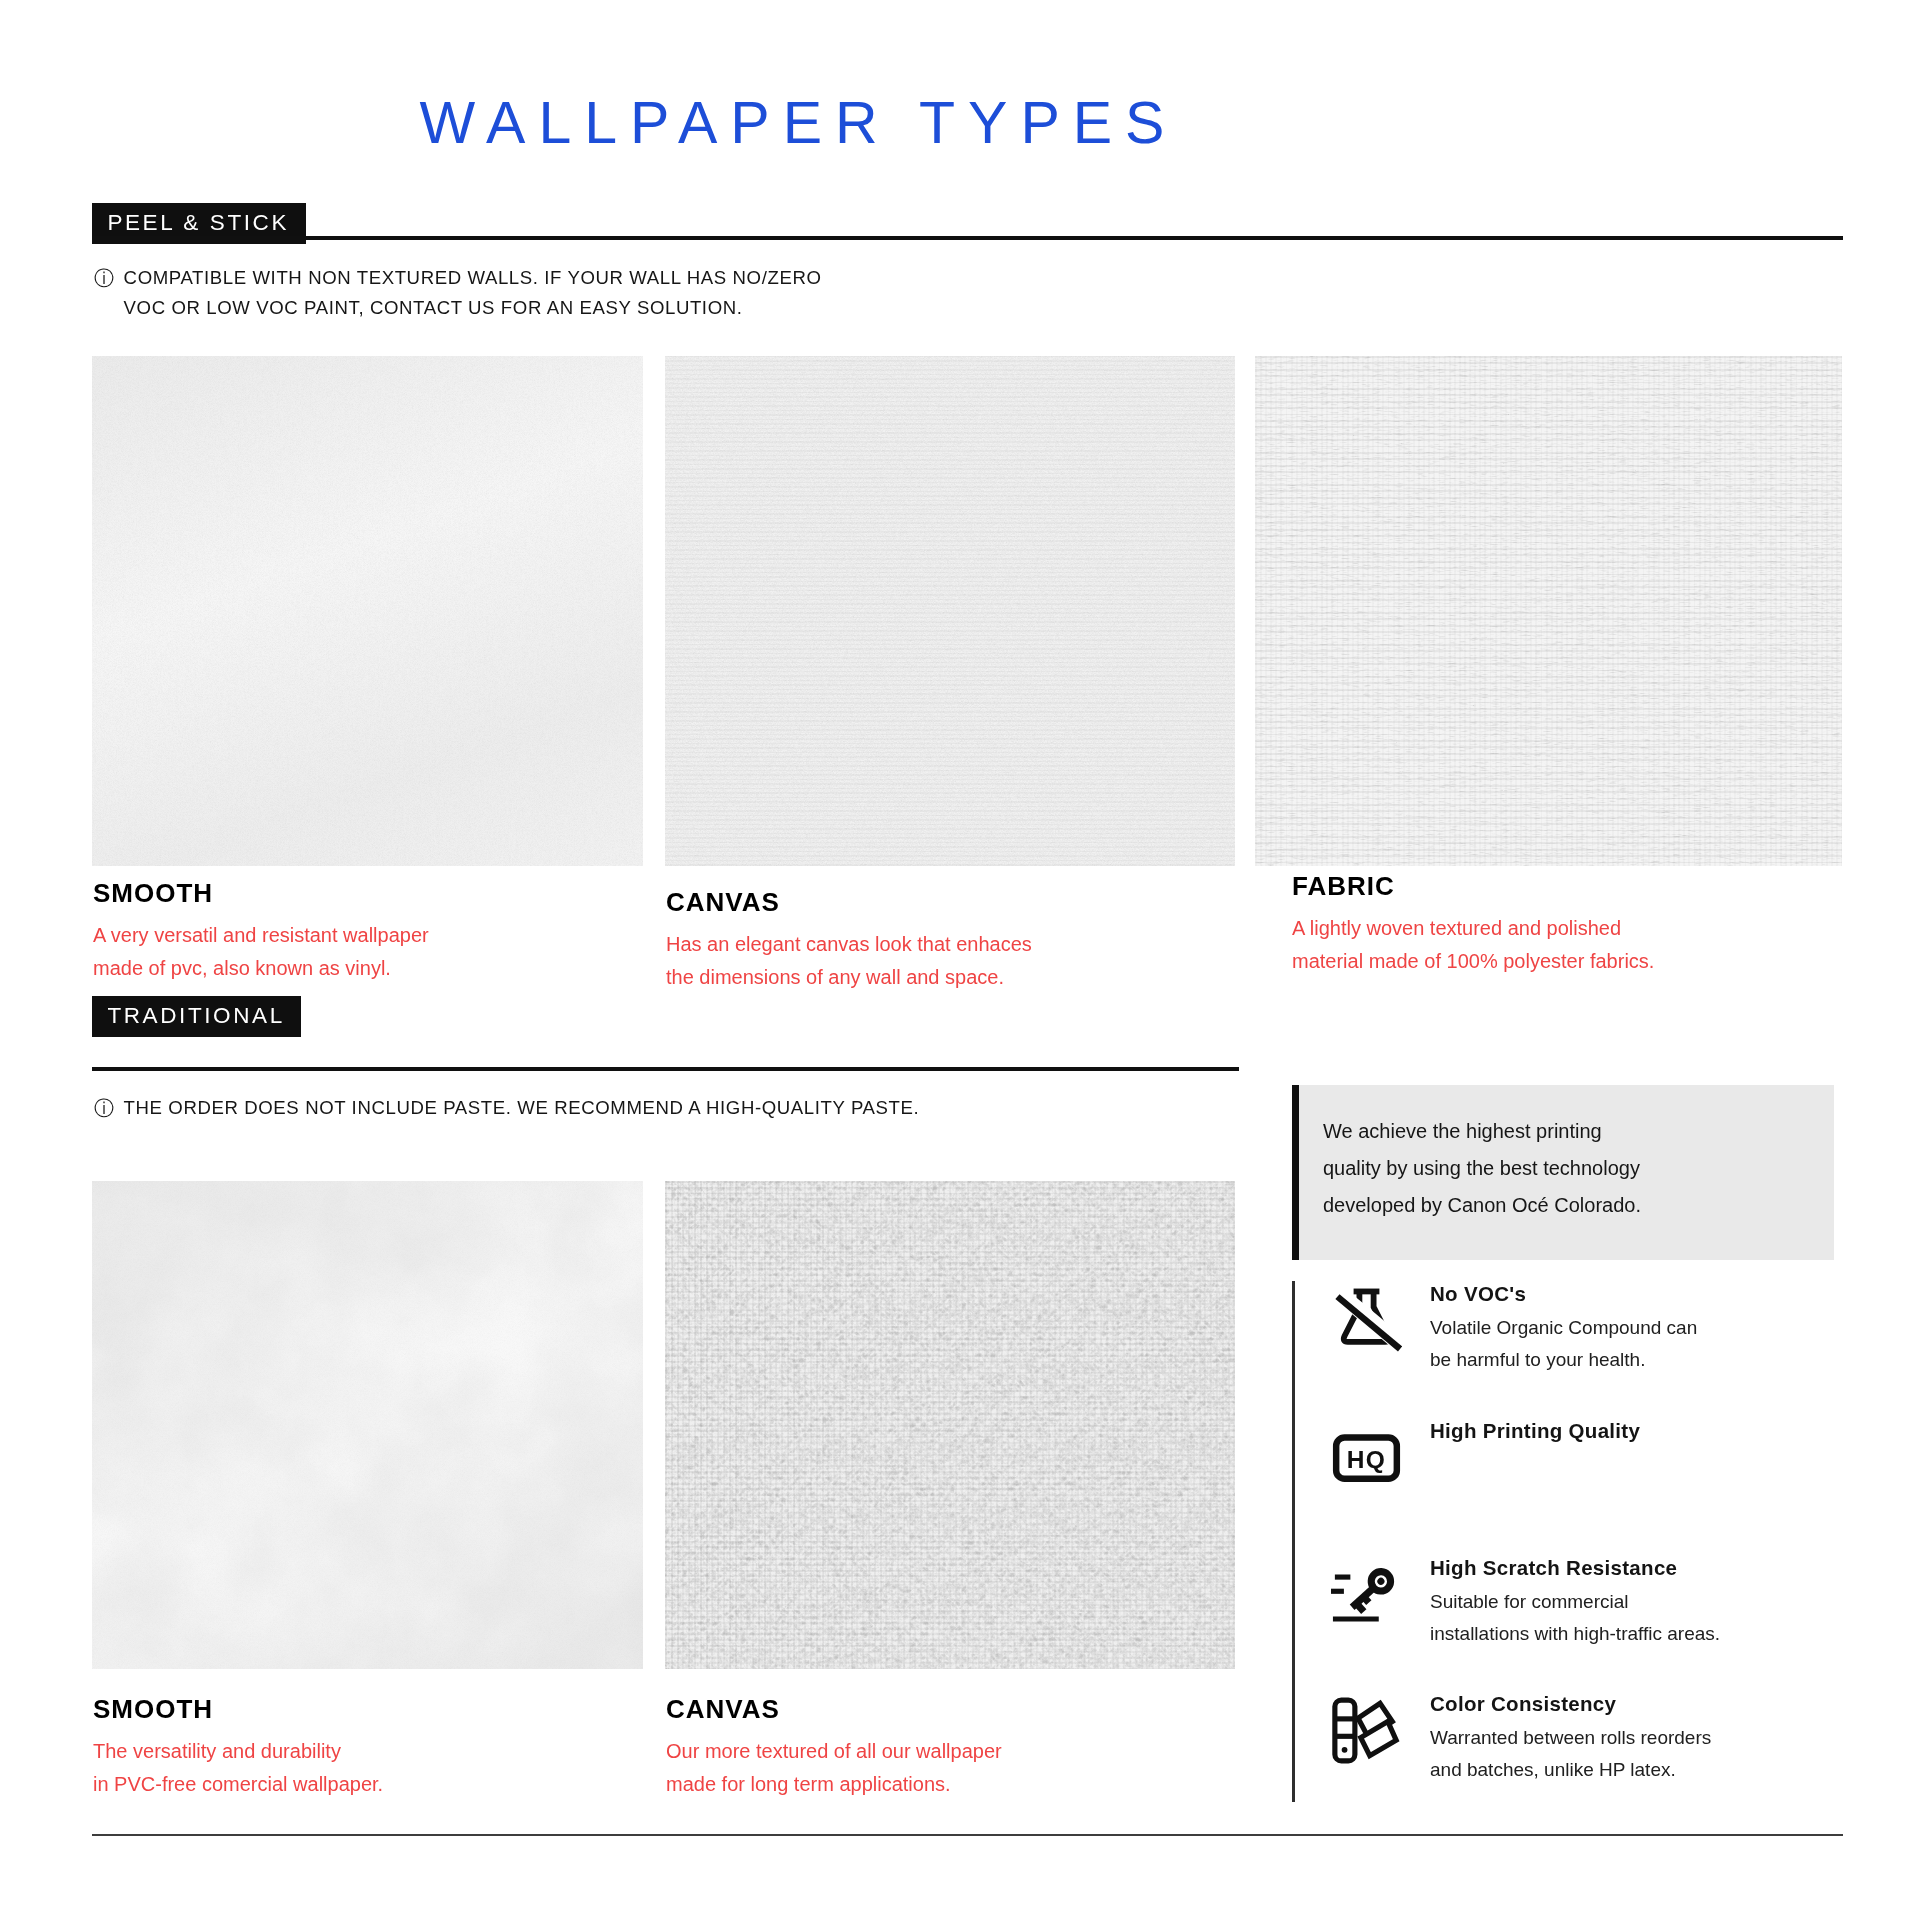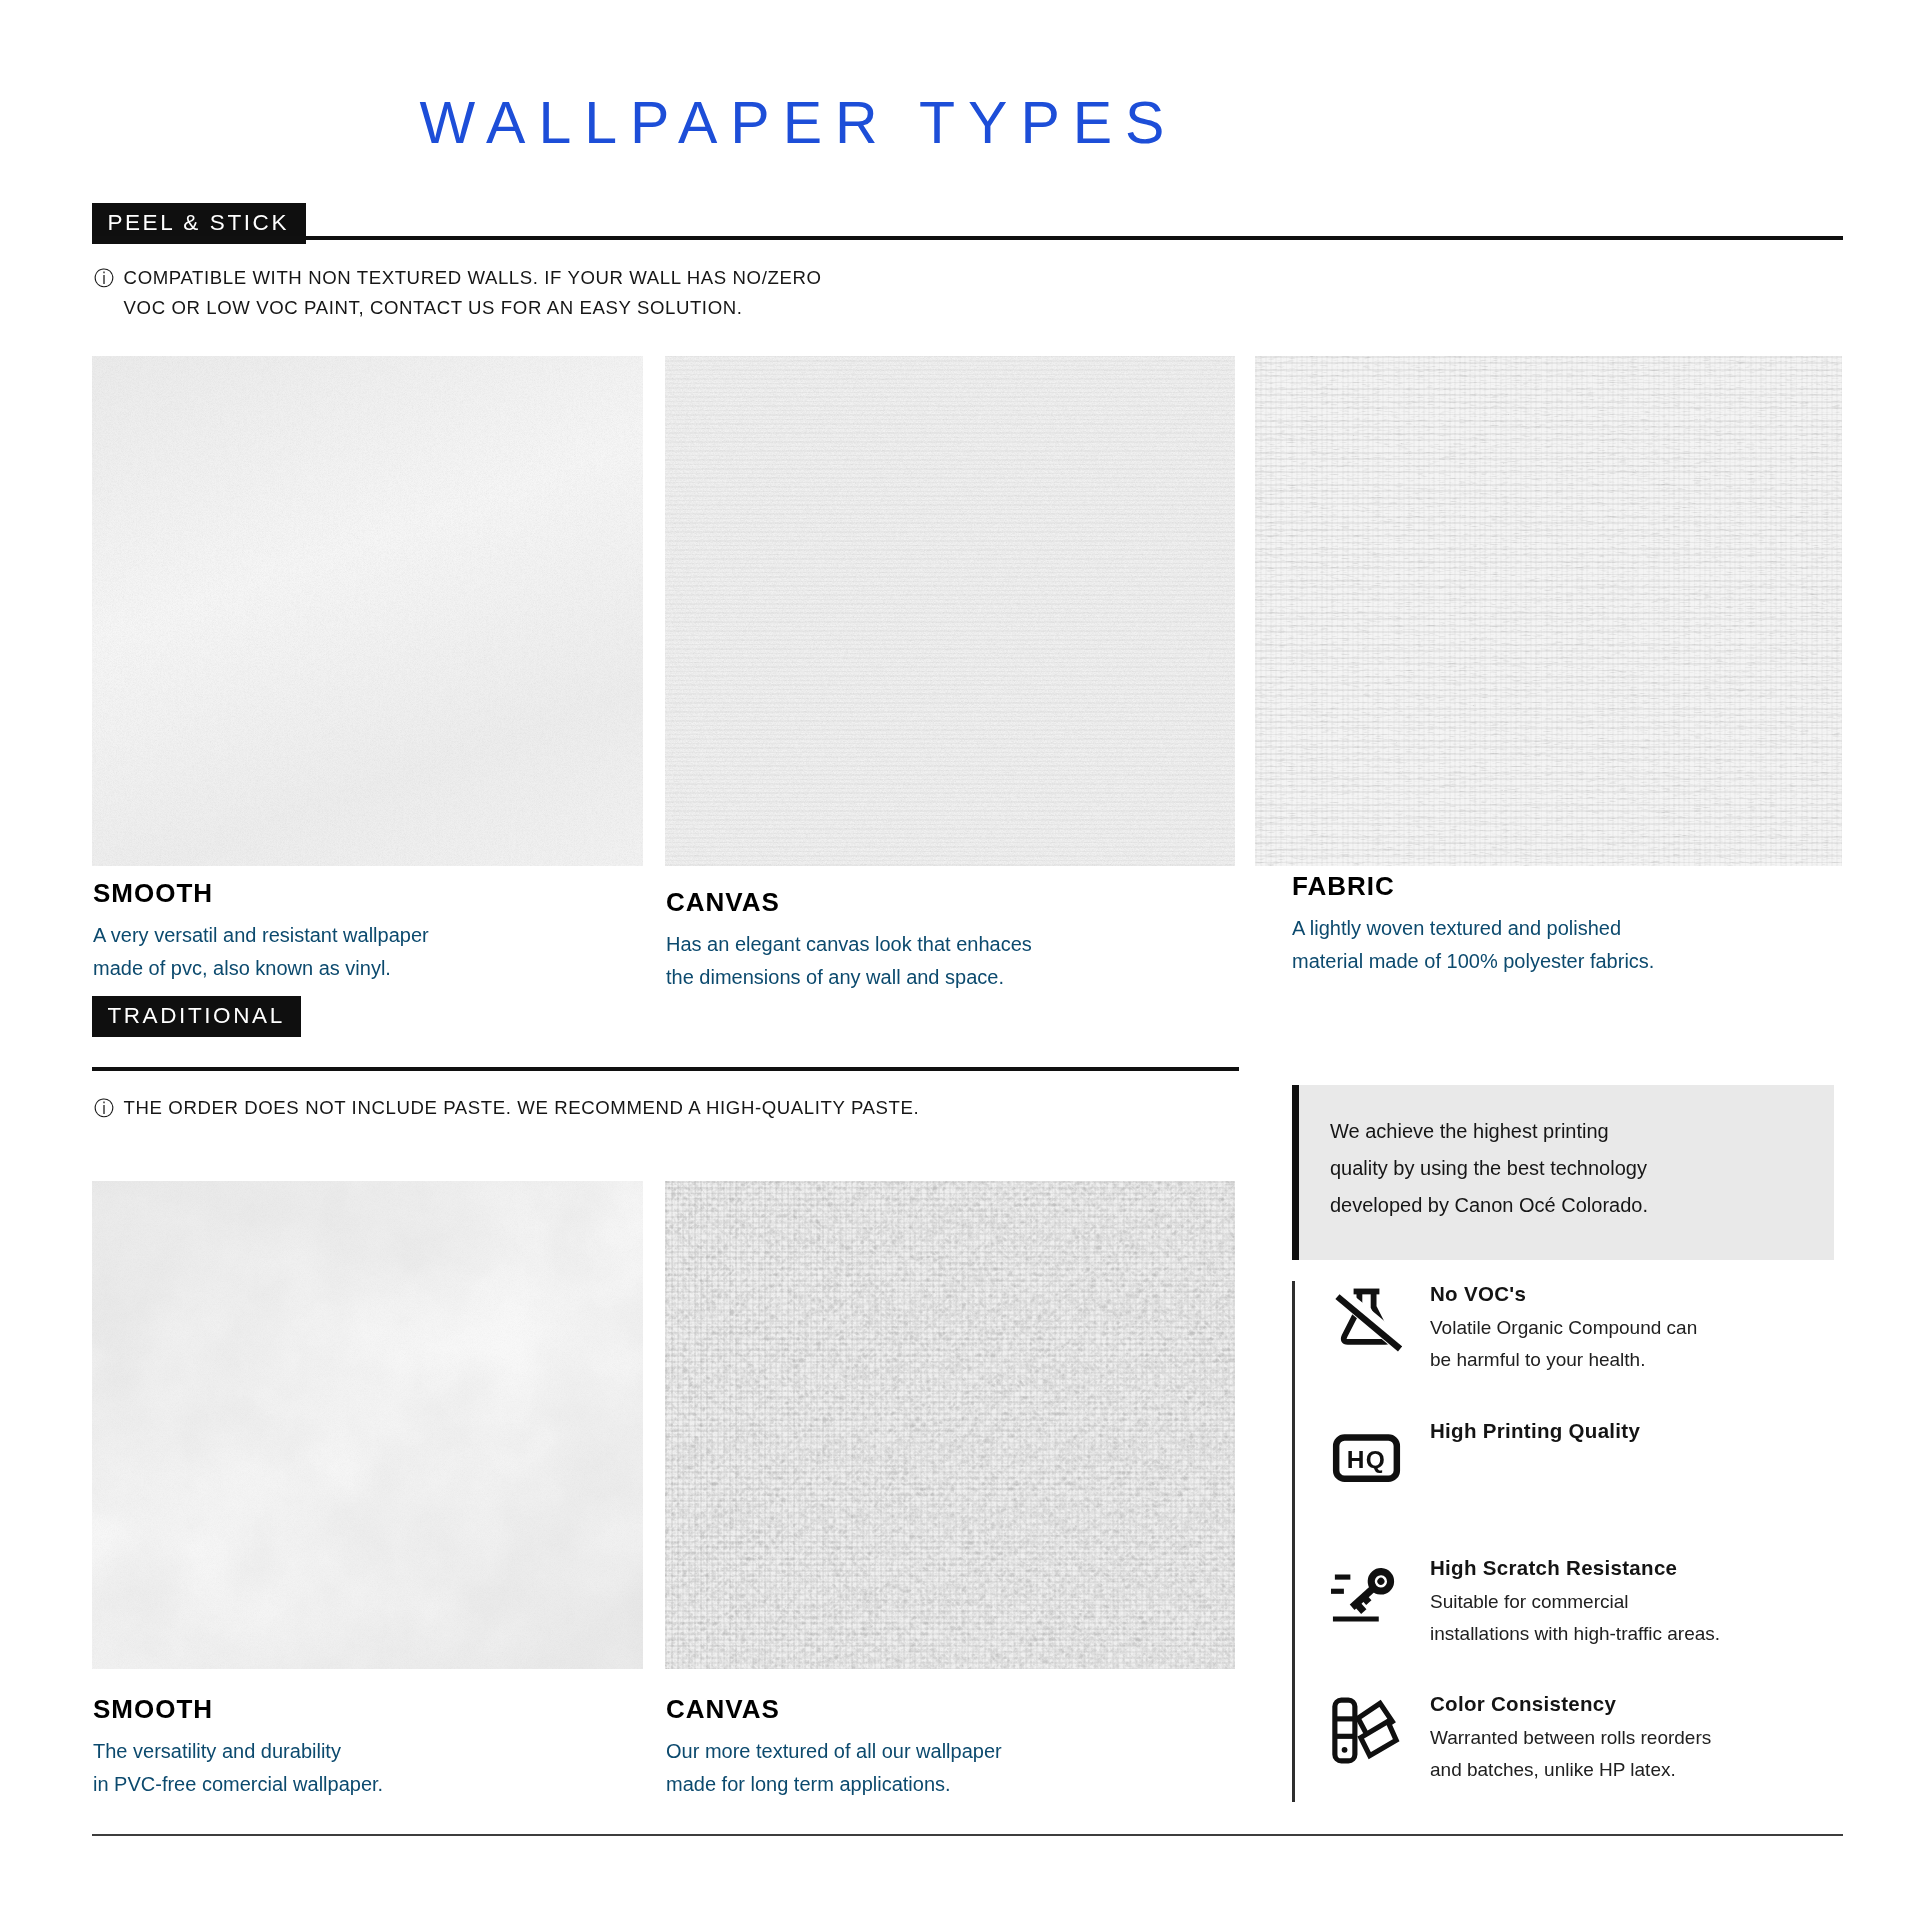--- a/index.html
+++ b/index.html
@@ -41,31 +41,31 @@
   .weave-h{background:repeating-linear-gradient(180deg,rgba(125,125,125,0.06) 0 1.3px,rgba(255,255,255,0) 1.3px 4.5px);}
   .weave-h2{background:
       repeating-linear-gradient(180deg,rgba(110,110,110,0.10) 0 1.9px,rgba(255,255,255,0) 1.9px 6.4px),
       repeating-linear-gradient(90deg,rgba(130,130,130,0.05) 0 1.9px,rgba(255,255,255,0) 1.9px 5.1px);}
   .weave-x{background:
       repeating-linear-gradient(90deg,rgba(120,120,120,0.09) 0 1.9px,rgba(255,255,255,0) 1.9px 5.8px),
       repeating-linear-gradient(180deg,rgba(120,120,120,0.09) 0 1.9px,rgba(255,255,255,0) 1.9px 5.8px);}
   
   .cap{position:absolute;}
   .cap .t{font-size:26px;font-weight:600;letter-spacing:1px;color:#000000;}
-  .cap .d{margin-top:10.3px;font-size:20px;line-height:33px;color:#0c4a6e;}
+  .cap .d{margin-top:10.3px;font-size:20px;line-height:33px;color:#ef4444;}
   #cap1{left:93px; top:878px;width:591px;}
   #cap2{left:666px;top:887px;width:604px;}
   #cap3{left:1256px;top:871px;width:604px;margin-left:36px;}
   #cap4{left:93px; top:1694px;width:591px;}
   #cap5{left:666px;top:1694px;width:604px;}
   
   #qbox{
     position:absolute;left:1292px;top:1085px;width:542px;height:175px;
     background:#e9e9e9;border-left:7.7px solid #101010;box-sizing:border-box;
-    padding:28px 19px 0 31px;
+    padding:28px 19px 0 24px;
   }
   #qbox .ln{font-size:20px;line-height:37px;color:#161616;}
   
   #vline{position:absolute;left:1292px;top:1281px;width:2.6px;height:521px;background:#2e2e2e;}
   .feature{position:absolute;left:1328px;width:533px;display:flex;align-items:flex-start;}
   #feat1{top:1282px;} #feat2{top:1419px;} #feat3{top:1556px;} #feat4{top:1692px;}
   .fi{flex:0 0 76px;width:76px;margin-right:26px;margin-top:2.6px;display:flex;justify-content:center;}
   .ft .t{font-size:20.5px;font-weight:700;letter-spacing:0.3px;color:#141414;}
   .ft .d{margin-top:5.8px;font-size:19px;line-height:32px;color:#202020;}
 </style>

